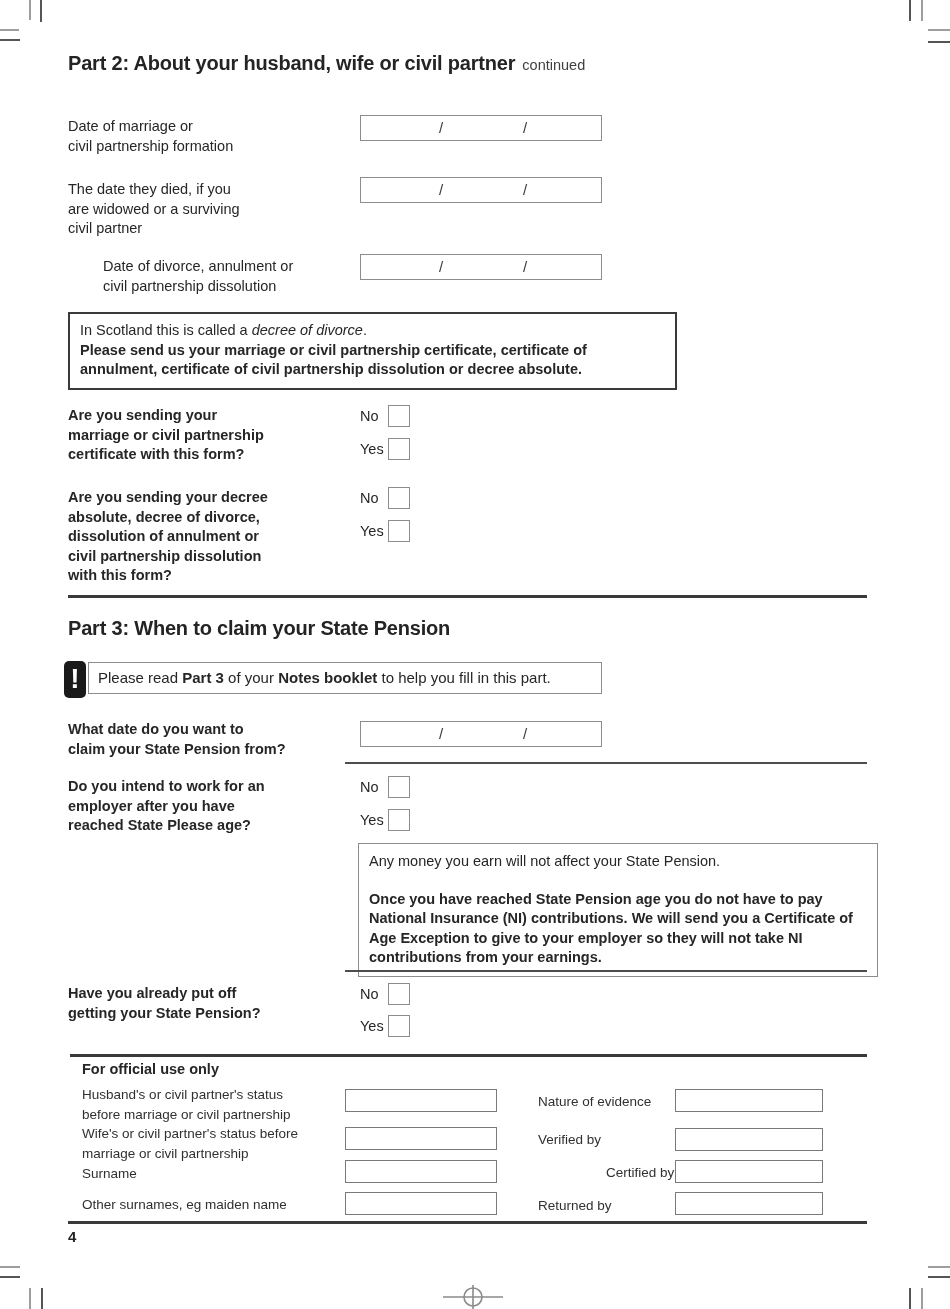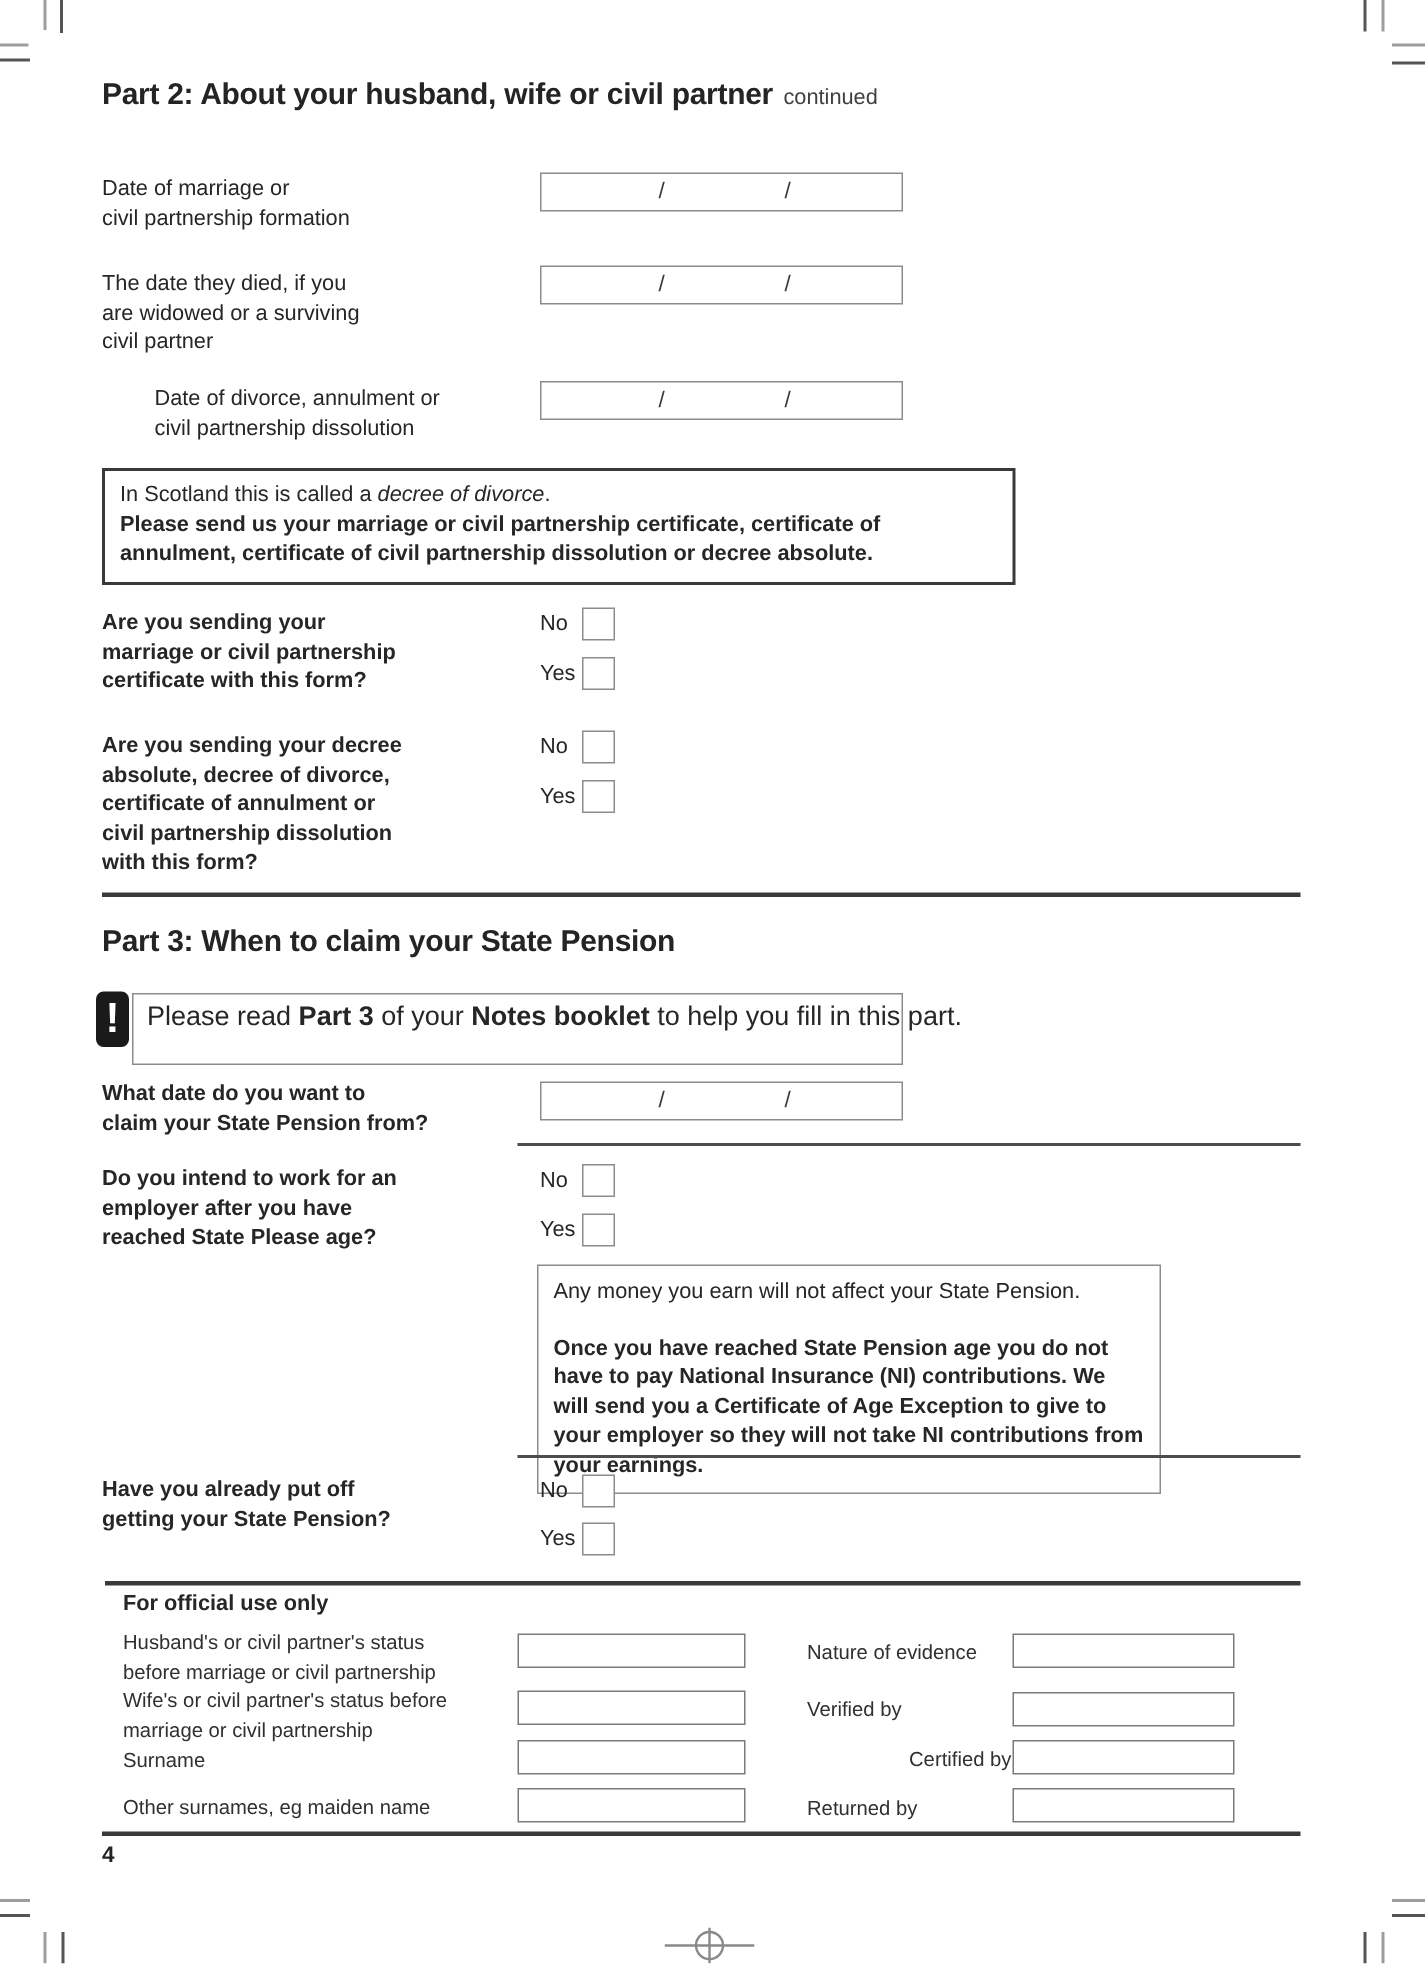--- a/index.html
+++ b/index.html
@@ -20,29 +20,29 @@
     border:1.5px solid #8c8c8c;background:#fff;position:absolute;
   }
   .slash{position:absolute;top:0;line-height:24px;font-size:15px;color:#3a3a3a;}
   .slash.s1{left:78px;}
   .slash.s2{left:162px;}
   .certbox{
     width:609px;box-sizing:border-box;border:2px solid #3a3a3a;
     padding:7px 10px 8px 10px;font-size:14.5px;line-height:19.5px;background:#fff;
   }
   .notebox{
-    width:514px;height:48px;box-sizing:border-box;border:1.5px solid #8c8c8c;
-    font-size:18px;line-height:29px;padding-left:9px;background:#fff;white-space:nowrap;
+    width:514px;height:32px;box-sizing:border-box;border:1.5px solid #8c8c8c;
+    font-size:15px;line-height:29px;padding-left:9px;background:#fff;white-space:nowrap;
   }
   .bang{
     width:22px;height:37px;background:#1a1a1a;border-radius:5px;
     color:#fff;font-weight:bold;font-size:28px;text-align:center;line-height:36px;
   }
   .infobox{
-    width:416px;box-sizing:border-box;border:1.5px solid #8c8c8c;
+    width:520px;box-sizing:border-box;border:1.5px solid #8c8c8c;
     padding:8px 10px;font-size:14.5px;line-height:19.5px;background:#fff;
   }
   .infobox .b2{margin-top:18px;font-weight:bold;}
   .optrow{display:flex;align-items:center;height:22px;}
   .optlabel{width:28px;font-size:14.5px;color:#262626;}
   .cb{width:22px;height:22px;box-sizing:border-box;border:1.5px solid #8c8c8c;background:#fff;}
   .rule{background:#3a3a3a;height:3px;}
   .thinline{background:#4d4d4d;height:2px;}
   .field{
     box-sizing:border-box;border:1.5px solid #7a7a7a;background:#fff;
@@ -132,21 +132,21 @@
   <span class="cb"></span>
 </div>
 <div class="abs optrow" style="left:360px;top:438px;">
   <span class="optlabel">Yes</span>
   <span class="cb"></span>
 </div>
 
 <div class="abs lbl bold" style="left:68px;top:488px;">
   <div>Are you sending your decree</div>
   <div>absolute, decree of divorce,</div>
-  <div>certificate of annulment or</div>
+  <div>dissolution of annulment or</div>
   <div>civil partnership dissolution</div>
   <div>with this form?</div>
 </div>
 <div class="abs optrow" style="left:360px;top:487px;">
   <span class="optlabel">No</span>
   <span class="cb"></span>
 </div>
 <div class="abs optrow" style="left:360px;top:520px;">
   <span class="optlabel">Yes</span>
   <span class="cb"></span>

